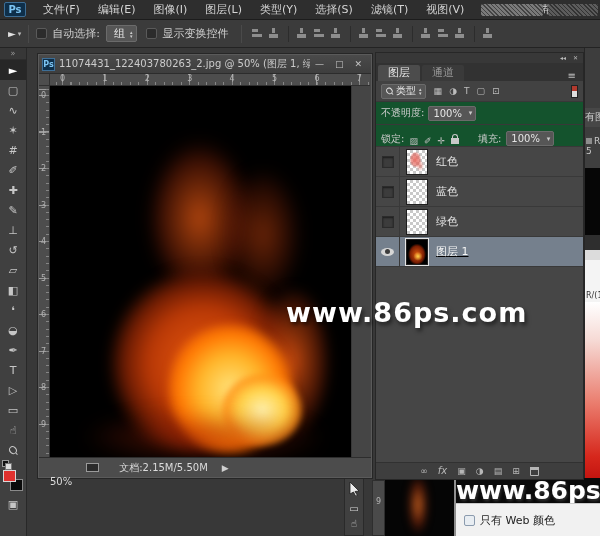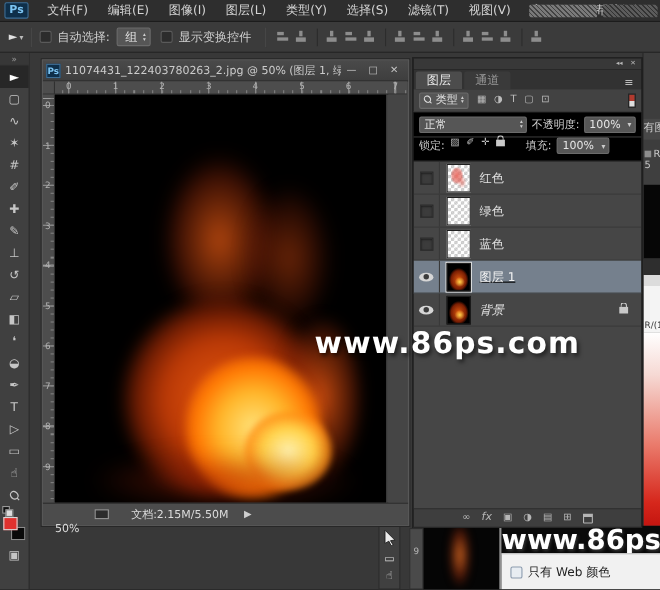--- a/index.html
+++ b/index.html
@@ -79,36 +79,36 @@
   .rightlobe{left:192px;top:168px;width:112px;height:195px;filter:blur(6px);
     background:radial-gradient(ellipse 45% 50% at 45% 55%,rgba(225,85,16,.85),rgba(140,40,8,.45) 58%,transparent 78%);}
   .core1{left:118px;top:238px;width:125px;height:130px;filter:blur(4px);
     background:radial-gradient(#ffe27a,#ffb62a 35%,#ff7803 60%,transparent 78%);}
   .core2{left:172px;top:288px;width:80px;height:72px;filter:blur(3px);
     background:radial-gradient(#fff3b0,#ffd24a 40%,rgba(255,140,20,.8) 65%,transparent 80%);}
   .baseglow{left:36px;top:326px;width:235px;height:50px;filter:blur(9px);
     background:radial-gradient(ellipse,rgba(160,35,6,.6),transparent 75%);}
 
   
-  .layers-panel{position:absolute;left:375px;top:52px;width:209px;height:428px;background:#000000;border:1px solid #272727;z-index:35;display:flex;flex-direction:column;}
+  .layers-panel{position:absolute;left:375px;top:52px;width:209px;height:428px;background:#14532d;border:1px solid #272727;z-index:35;display:flex;flex-direction:column;}
   .panel-chrome{height:10px;background:#383838;display:flex;justify-content:flex-end;align-items:center;gap:7px;padding-right:5px;color:#b8b8b8;font-size:6px;line-height:6px;}
   .panel-tabs{height:18px;background:#323232;display:flex;align-items:flex-end;padding-left:2px;}
   .ptab{font-size:11px;line-height:16px;padding:0 10px;margin-right:2px;border-radius:2px 2px 0 0;}
   .ptab.active{background:#4c4c4c;color:#e6e6e6;}
   .ptab.inactive{background:#3a3a3a;color:#979797;}
   .panel-menu{margin-left:auto;color:#bdbdbd;font-size:10px;padding-right:7px;}
   .filter-row{height:21px;display:flex;align-items:center;gap:4px;padding:0 5px;border-bottom:1px solid #383838;background:#424242;}
   .combo.mini{height:15px;font-size:10px;padding:0 3px 0 4px;gap:3px;}
   .f-ico{color:#bcbcbc;font-size:9px;line-height:10px;}
   .filter-toggle{margin-left:auto;width:7px;height:13px;border:1px solid #222;background:linear-gradient(#b23a2e 0 50%,#dddddd 50% 100%);}
   .blend-row{height:23px;display:flex;align-items:center;gap:4px;padding:0 5px;border-bottom:1px solid #383838;}
   .blend-combo{width:100px;justify-content:space-between;}
   .p-label{color:#cccccc;font-size:10px;white-space:nowrap;}
   .val-combo{width:48px;justify-content:space-between;padding:0 3px 0 4px;}
-  .lock-row{height:22px;display:flex;align-items:flex-start;gap:5px;padding:0 5px;border-bottom:1px solid #383838;}
+  .lock-row{height:22px;display:flex;align-items:flex-end;gap:5px;padding:0 5px;border-bottom:1px solid #383838;}
   .layers-list{flex:1;background:#464646;overflow:hidden;}
   .layer-row{height:30px;display:flex;align-items:center;border-bottom:1px solid #393939;position:relative;}
   .layer-row.selected{background:#75808d;text-decoration:underline;}
   .eye-cell{width:24px;height:100%;border-right:1px solid #393939;display:flex;align-items:center;justify-content:center;flex:none;}
   .eye{width:13px;height:8px;background:#d6d6d6;border-radius:50%;position:relative;}
   .eye::after{content:"";position:absolute;left:4px;top:1.5px;width:5px;height:5px;background:#3c3c3c;border-radius:50%;}
   .eye-empty{width:12px;height:12px;background:#3c3c3c;border:1px solid #2b2b2b;box-shadow:inset 0 1px 2px rgba(0,0,0,.55);}
   .thumb{width:22px;height:26px;margin:0 8px 0 6px;border:1px solid #1f1f1f;position:relative;flex:none;overflow:hidden;}
   .layer-row.selected .thumb{box-shadow:0 0 0 1px #e4e4e4;}
   .thumb.checker,.thumb.red{background-color:#fff;
@@ -404,27 +404,20 @@
       <span class="filter-icons" style="display:flex;gap:7px;margin-left:4px;">
           <span class="f-ico">▦</span>
           <span class="f-ico">◑</span>
           <span class="f-ico">T</span>
           <span class="f-ico">▢</span>
           <span class="f-ico">⊡</span>
         </span>
       <span class="filter-toggle"></span>
     </div>
     <div class="blend-row">
-      <span class="combo mini blend-combo">
-        <span>正常</span>
-        <span class="updn">
-            <i>▴</i>
-            <i>▾</i>
-          </span>
-      </span>
       <span class="p-label">不透明度:</span>
       <span class="combo mini val-combo">
         <span>100%</span>
         <span style="font-size:7px;color:#ccc;">▾</span>
       </span>
     </div>
     <div class="lock-row">
       <span class="p-label">锁定:</span>
       <span class="lock-icons" style="display:flex;gap:6px;align-items:center;">
           <span class="f-ico">▨</span>
@@ -444,43 +437,35 @@
             <span class="eye-empty"></span>
           </div>
           <span class="thumb red"></span>
           <span class="layer-name">红色</span>
         </div>
         <div class="layer-row">
           <div class="eye-cell">
             <span class="eye-empty"></span>
           </div>
           <span class="thumb checker"></span>
-          <span class="layer-name">绿色</span>
+          <span class="layer-name">蓝色</span>
         </div>
         <div class="layer-row">
           <div class="eye-cell">
             <span class="eye-empty"></span>
           </div>
           <span class="thumb checker"></span>
-          <span class="layer-name">蓝色</span>
+          <span class="layer-name">绿色</span>
         </div>
         <div class="layer-row selected">
           <div class="eye-cell">
             <span class="eye"></span>
           </div>
           <span class="thumb fire"></span>
           <span class="layer-name">图层 1</span>
-        </div>
-        <div class="layer-row">
-          <div class="eye-cell">
-            <span class="eye"></span>
-          </div>
-          <span class="thumb fire"></span>
-          <span class="layer-name italic">背景</span>
-          <span class="lockico lock-badge"></span>
         </div>
       </div>
     <div class="panel-footer">
         <span class="pf-ico">∞</span>
         <span class="pf-ico fx">fx</span>
         <span class="pf-ico">▣</span>
         <span class="pf-ico">◑</span>
         <span class="pf-ico">▤</span>
         <span class="pf-ico">⊞</span>
         <span class="trashico"></span>

